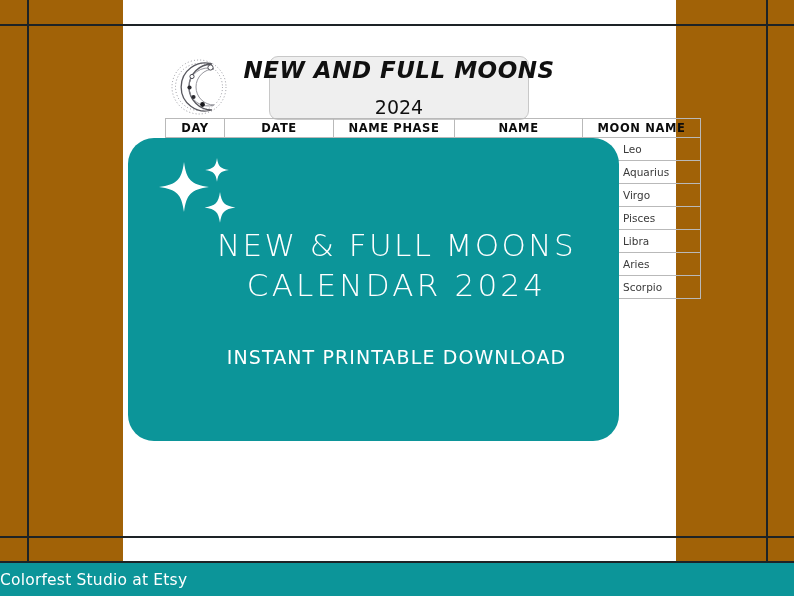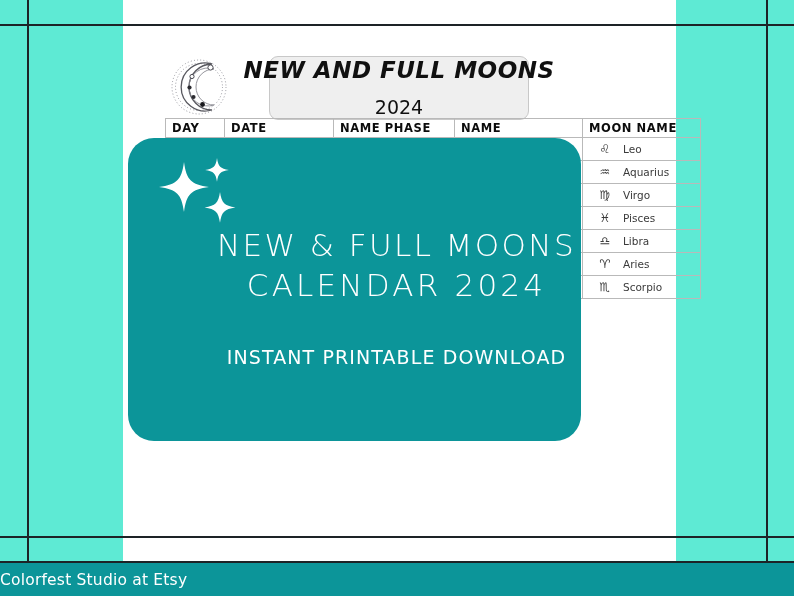--- a/index.html
+++ b/index.html
@@ -158,21 +158,21 @@
     color: #3a3a3a;
     vertical-align: middle;
     overflow: hidden;
     white-space: nowrap;
   }
   .moon-table th {
     font-family: "DejaVu Sans", sans-serif;
     font-weight: bold;
     font-size: 11.5px;
     color: #0c0c0c;
-    text-align: left;
+    text-align: center;
     letter-spacing: .6px;
     height: 18px;
   }
   .col-day   { width: 46px;  text-align: left; }
   .col-date  { width: 96px;  text-align: left; }
   .col-phase { width: 108px; }
   .col-name  { width: 115px; }
   .col-sign  { width: 105px; }
 
   .phase-cell {
@@ -217,21 +217,21 @@
     width: 16px;
     text-align: center;
     line-height: 1;
   }
 
   
   .promo-card {
     position: absolute;
     left: 128px;
     top: 138px;
-    width: 453px;
+    width: 491px;
     height: 303px;
     background: #0c9599;
     border-radius: 26px;
     z-index: 30;
   }
   .sparkle-group {
     position: absolute;
     left: 30px;
     top: 18px;
     width: 82px;
@@ -260,21 +260,21 @@
     color: #ffffff;
     font-family: "DejaVu Sans", sans-serif;
     font-size: 19px;
     letter-spacing: 1.1px;
     font-weight: normal;
   }
 </style>
 </head>
 <body>
 
-<div id="mockup" style="background: #5eead4;">
+<div id="mockup" style="background: #a16207;">
 
   <div class="page-sheet" style="background: rgb(255, 255, 255);">
 
     <div class="sheet-header">
 
       <div class="moon-deco left">
         <svg viewBox="0 0 62 62" width="62" height="62" aria-hidden="true">
           <g stroke="#6f6f78" stroke-width="0.7" fill="none">
             <circle cx="31" cy="31" r="27" stroke-dasharray="1 2.2"></circle>
             <circle cx="31" cy="31" r="23.5" stroke-dasharray="1 2.2"></circle>

